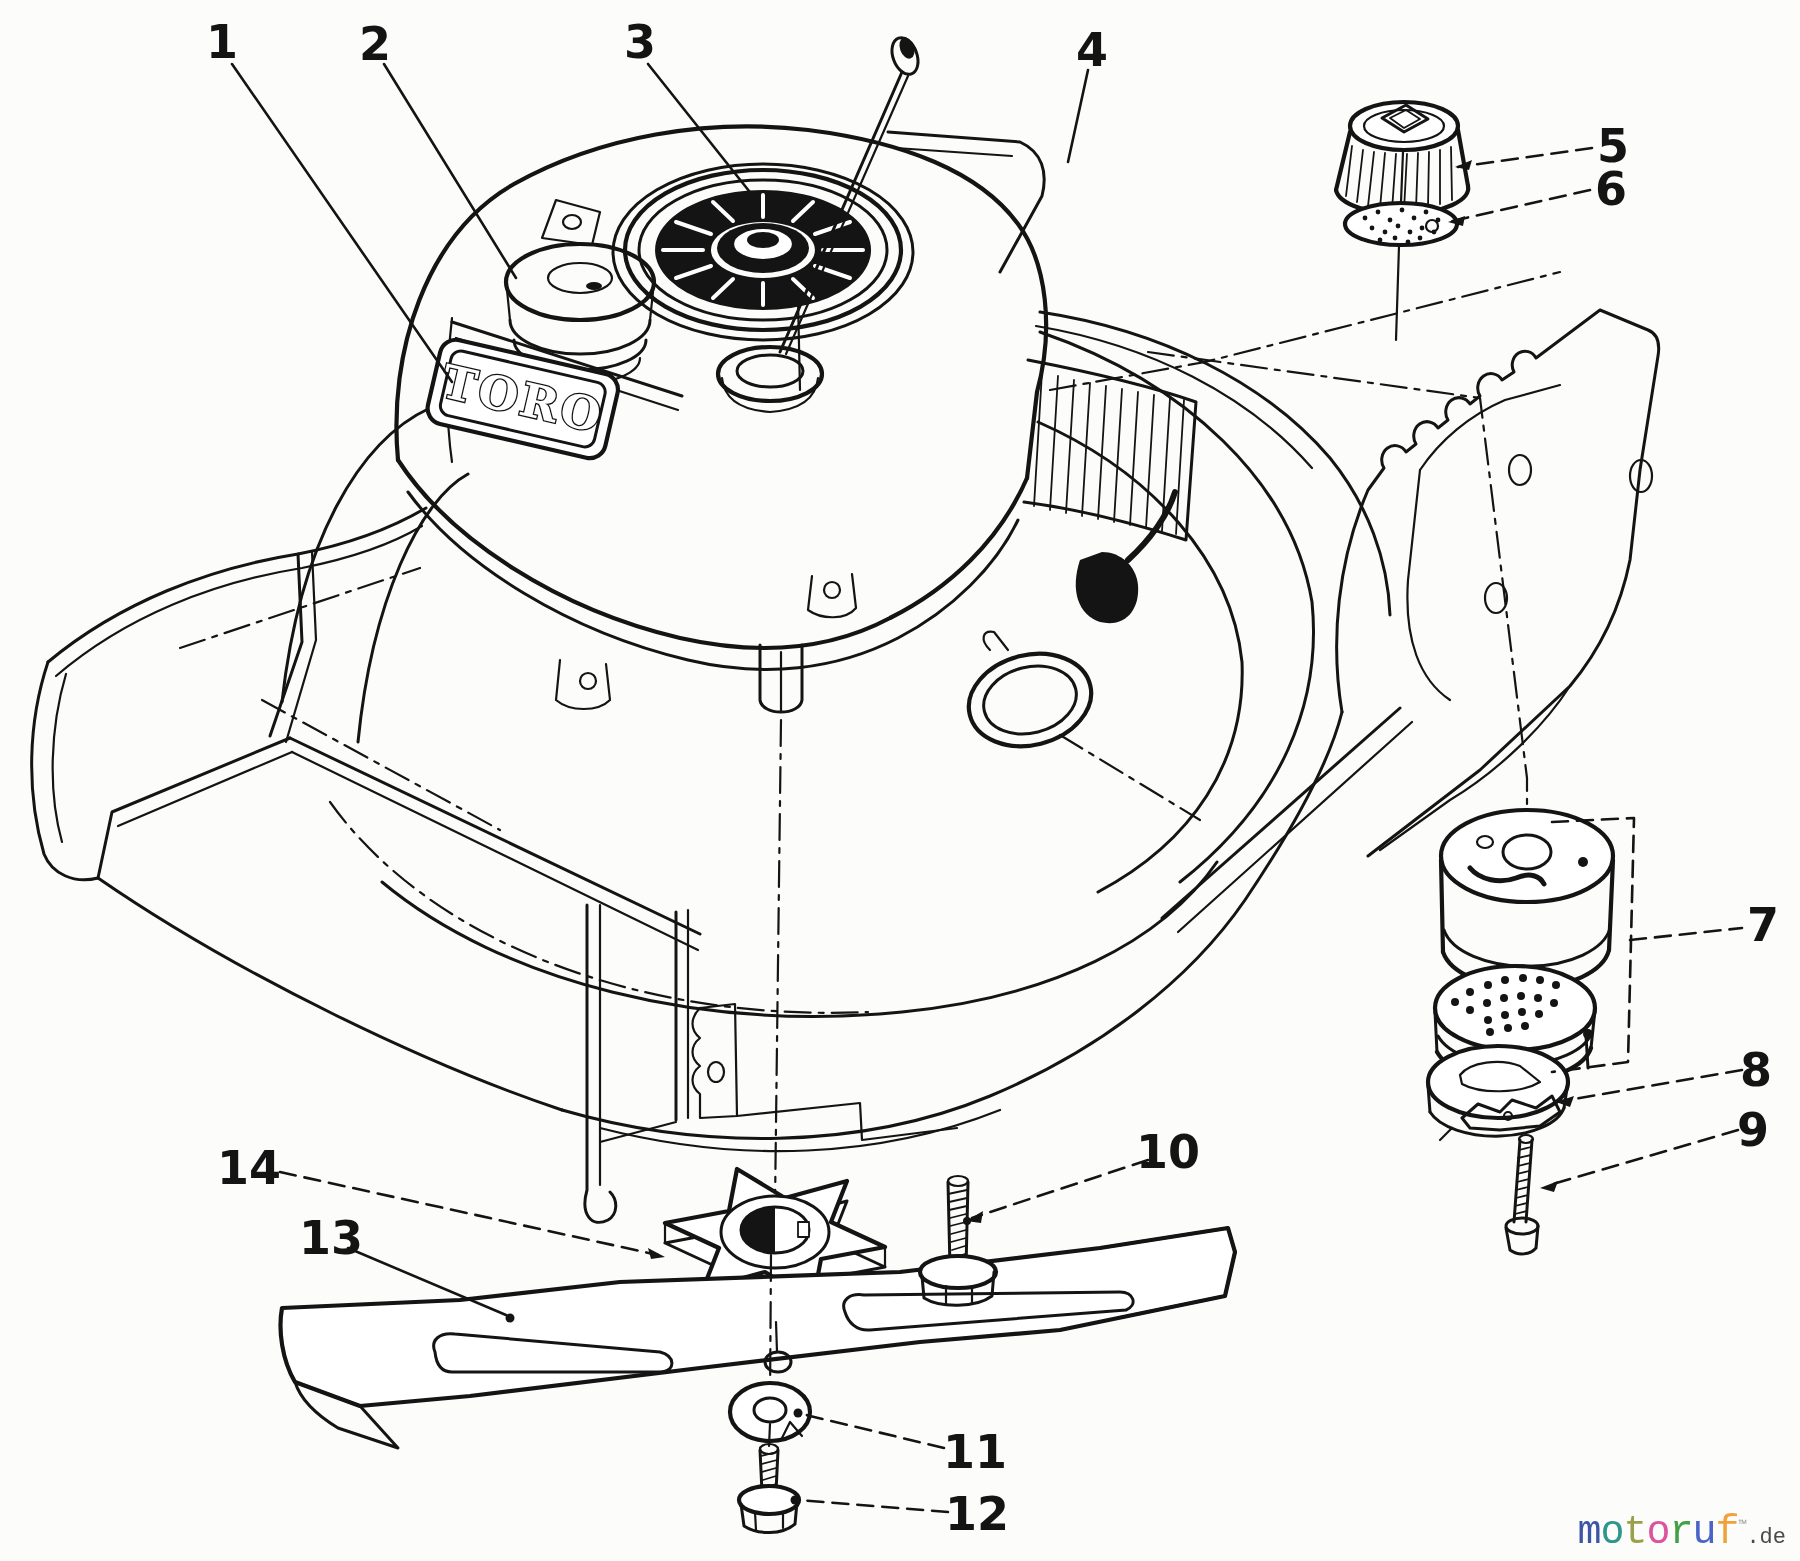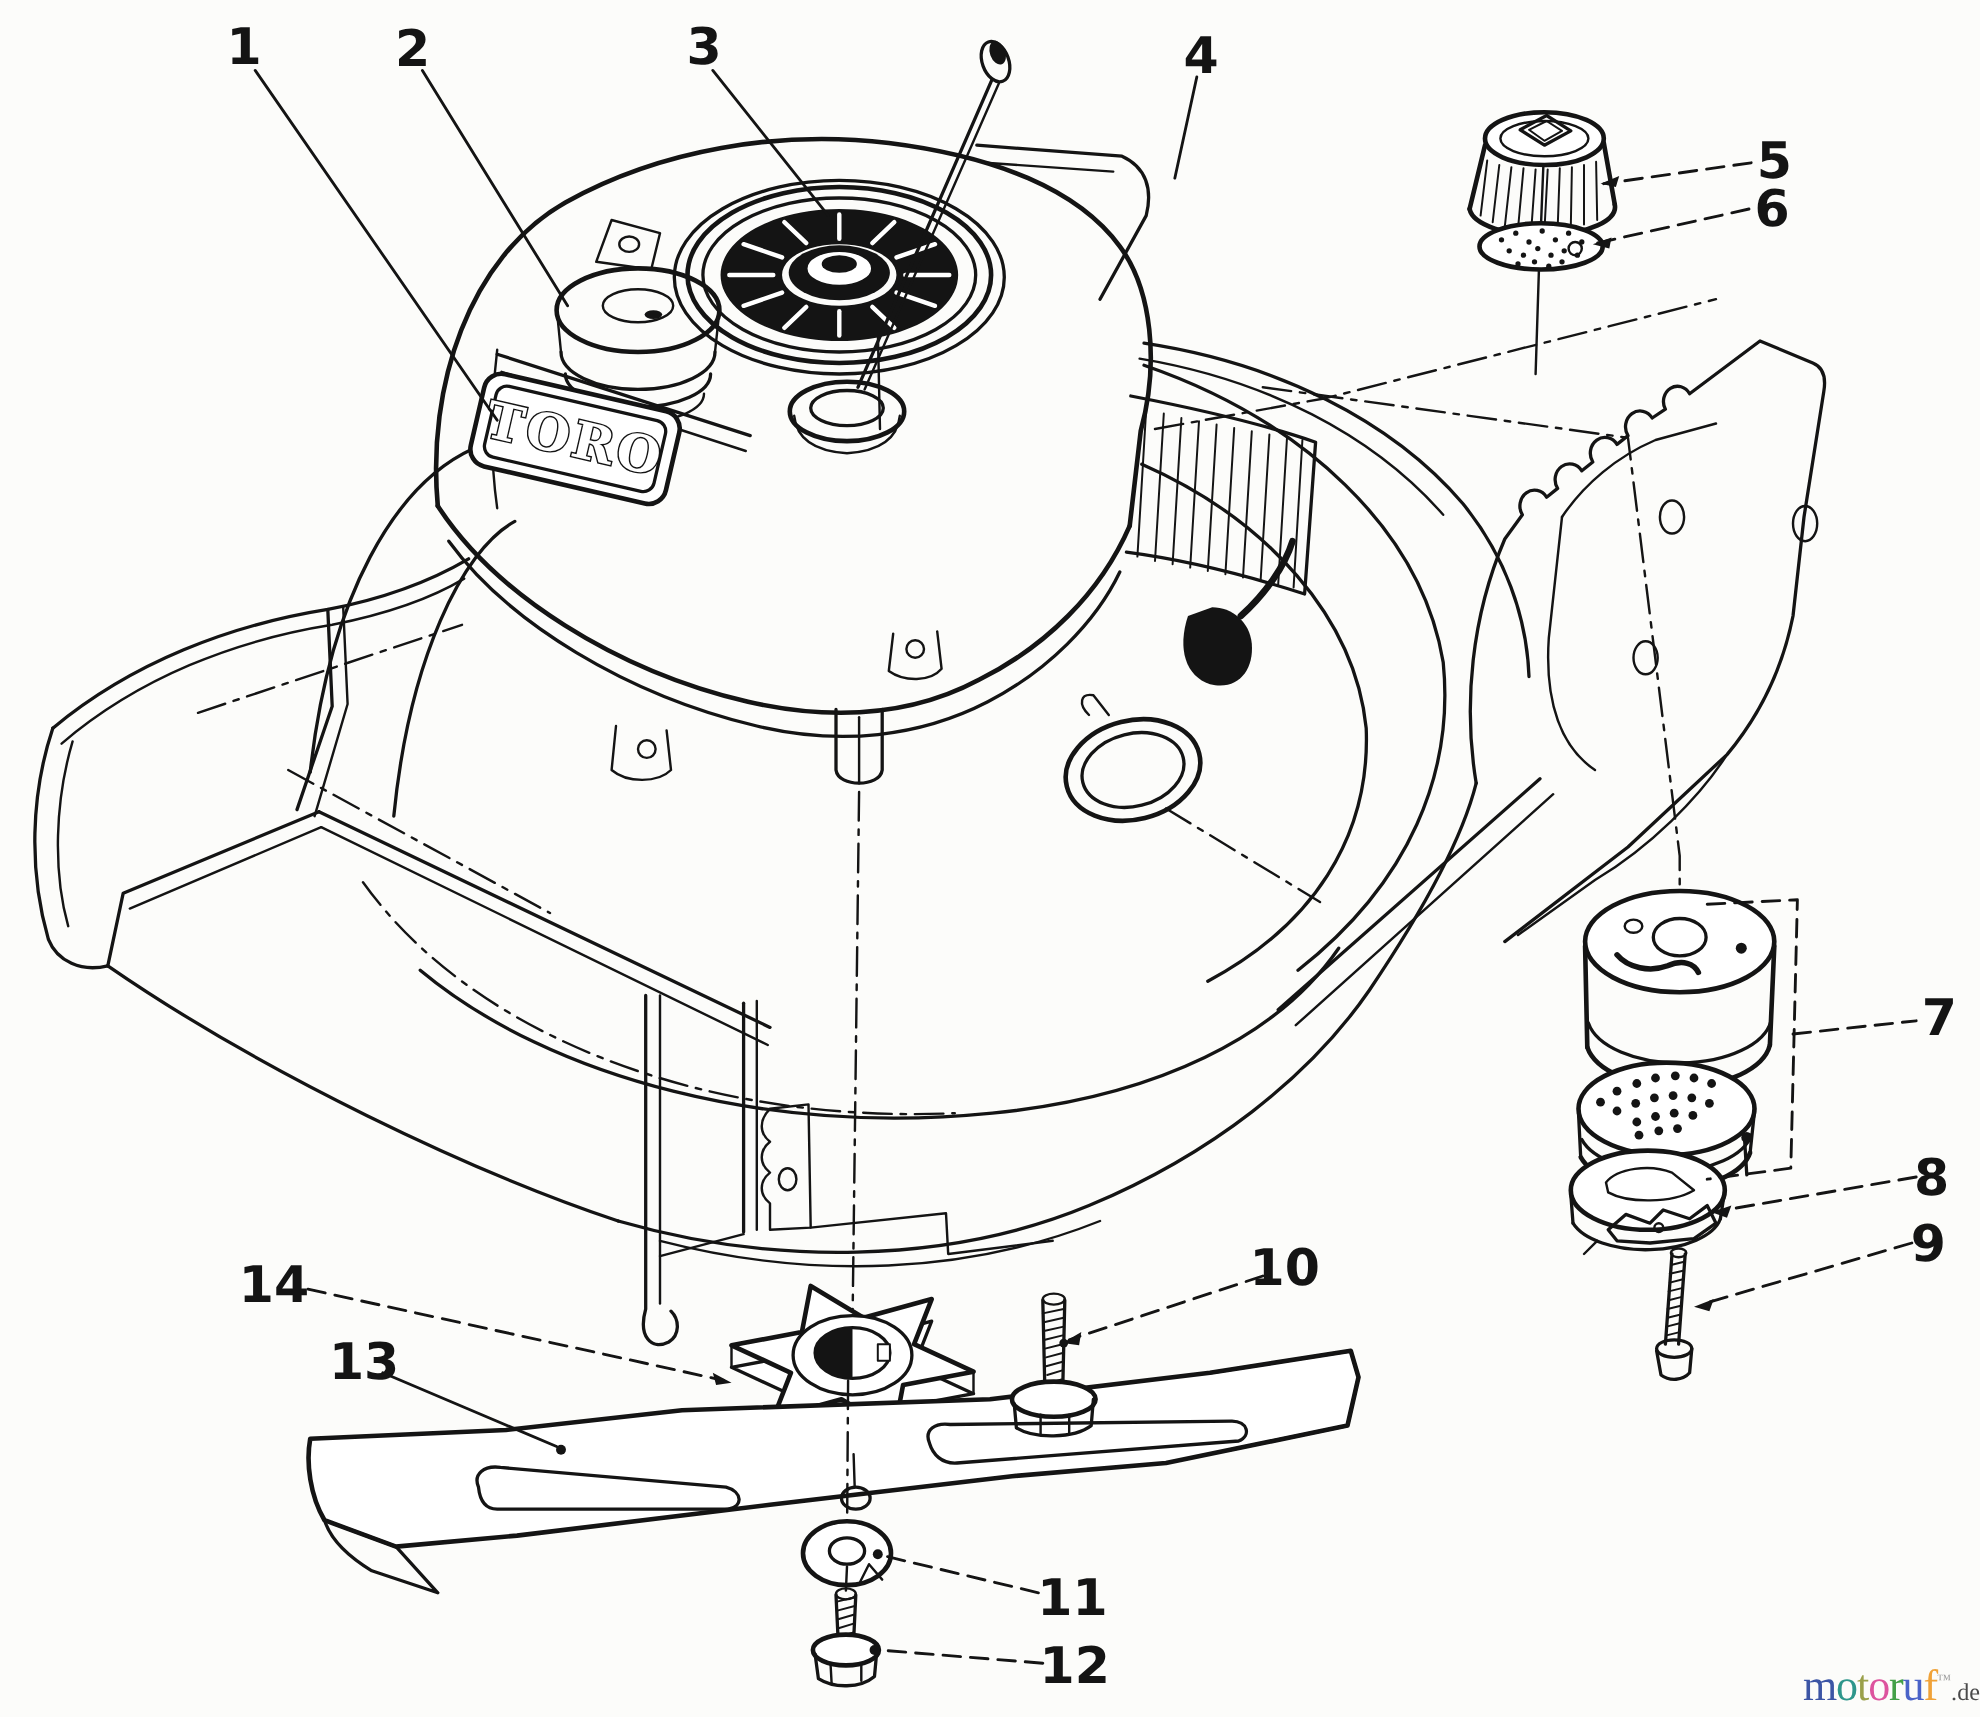--- a/index.html
+++ b/index.html
@@ -12,21 +12,21 @@
   .thick{stroke-width:4.2;}
   .fillw{fill:#ffffff;}
   .blk{fill:var(--ink,#141414);stroke:none;}
   .wht{stroke:#ffffff;stroke-width:4;fill:none;stroke-linecap:round;}
   .dash{stroke-dasharray:16 9;}
   .dashdot{stroke-dasharray:26 8 5 8;}
   .leader{stroke-width:2.6;}
   .callout{font:bold 46px "DejaVu Sans",sans-serif;fill:var(--ink,#141414);text-anchor:middle;}
   .brandtext{font:bold 46px "DejaVu Serif",serif;letter-spacing:3px;fill:#ffffff;
              stroke:var(--ink,#141414);stroke-width:2.6;paint-order:stroke;text-anchor:middle;}
-  .watermark{position:absolute;right:0;bottom:6px;font-family:Liberation Serif, serif;
+  .watermark{position:absolute;right:14px;bottom:6px;font-family:Liberation Mono, monospace;
              font-size:40px;letter-spacing:-1px;white-space:nowrap;}
   .watermark .tm{font-size:13px;vertical-align:super;color:#9a9a9a;letter-spacing:0;}
   .watermark .tld{font-size:22px;letter-spacing:0;}
 </style>
 </head>
 <body>
 
 <div class="page" style="background: rgb(252, 252, 250); --ink: #141414;">
 <svg width="1800" height="1561" viewBox="0 0 1800 1561">
 

